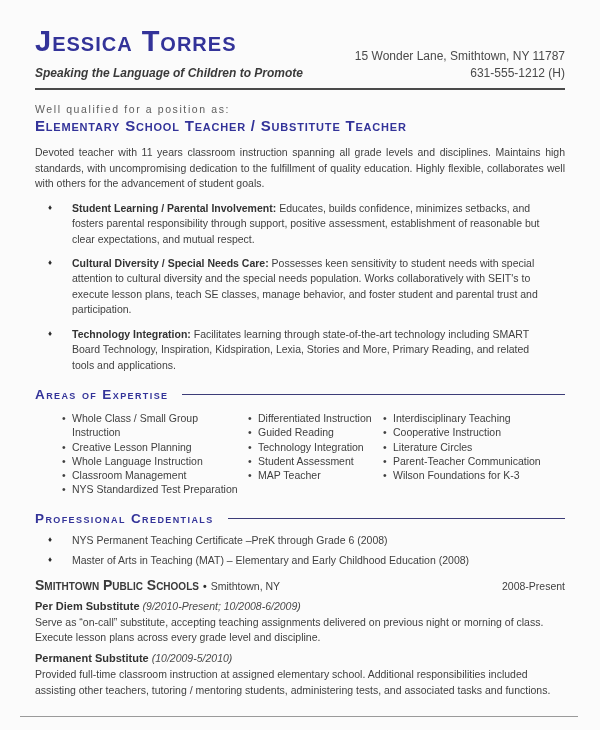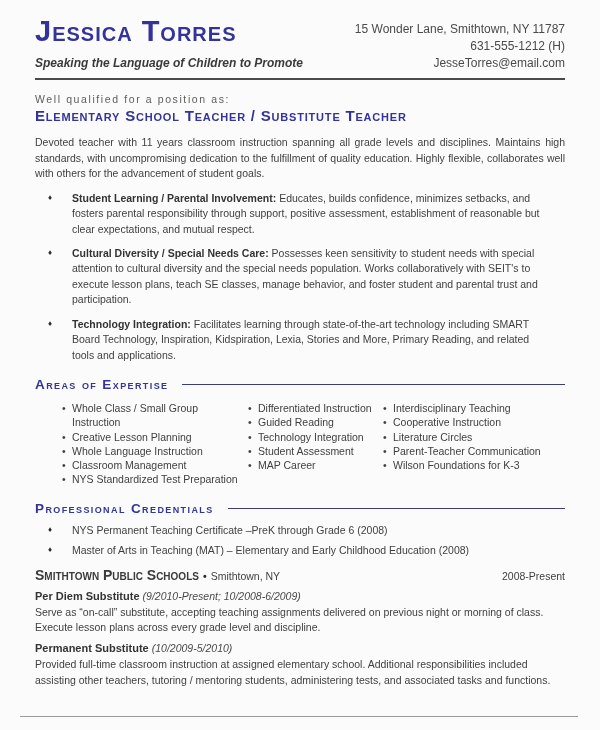--- a/index.html
+++ b/index.html
@@ -4,21 +4,21 @@
 <style>
   * { margin:0; padding:0; box-sizing:border-box; }
   html,body { background:#fbfbfb; }
   .page {
     position:relative;
     width:600px; height:730px;
     background:#fbfbfb;
     overflow:hidden;
     font-family:"Liberation Sans","DejaVu Sans",sans-serif;
     color:#404040;
-    padding:16px 35px 0 35px;
+    padding:26px 35px 0 35px;
   }
   
   .head { display:flex; justify-content:space-between; align-items:flex-end; }
   .name {
     font-size:29px; font-weight:700; letter-spacing:1px;
     font-variant:small-caps; color:#333399; line-height:1.1;
   }
   .tagline { margin-top:8px; font-size:12px; font-weight:700; font-style:italic; color:#3a3a3a; line-height:1.3; }
   .contact { text-align:right; font-size:12px; color:#4a4a4a; line-height:1.4; }
   .head-rule { border-top:2px solid #4a4a4a; margin-top:7px; }
@@ -81,21 +81,20 @@
   <div class="head">
     <div class="head-left">
       <div class="name">Jessica Torres</div>
       <div class="tagline">
         <div>Speaking the Language of Children to Promote</div>
       </div>
     </div>
     <div class="contact">
       <div>15 Wonder Lane, Smithtown, NY 11787</div>
       <div>631-555-1212 (H)</div>
-      <div>JesseTorres@email.com</div>
     </div>
   </div>
   <div class="head-rule"></div>
 
   <div class="intro">Well qualified for a position as:</div>
   <div class="obj-title">Elementary School Teacher / Substitute Teacher</div>
   <p class="body justify summary">Devoted teacher with 11 years classroom instruction spanning all grade levels and disciplines. Maintains high standards, with uncompromising dedication to the fulfillment of quality education. Highly flexible, collaborates well with others for the advancement of student goals.</p>
 
   <div class="hl">
     <span class="diamond">♦</span>
@@ -158,21 +157,21 @@
       <li>
           <span class="dot">•</span>
           <span>Technology Integration</span>
         </li>
       <li>
           <span class="dot">•</span>
           <span>Student Assessment</span>
         </li>
       <li>
           <span class="dot">•</span>
-          <span>MAP Career</span>
+          <span>MAP Teacher</span>
         </li>
     </ul>
     <ul class="exp-col c3">
       <li>
           <span class="dot">•</span>
           <span>Interdisciplinary Teaching</span>
         </li>
       <li>
           <span class="dot">•</span>
           <span>Cooperative Instruction</span>

